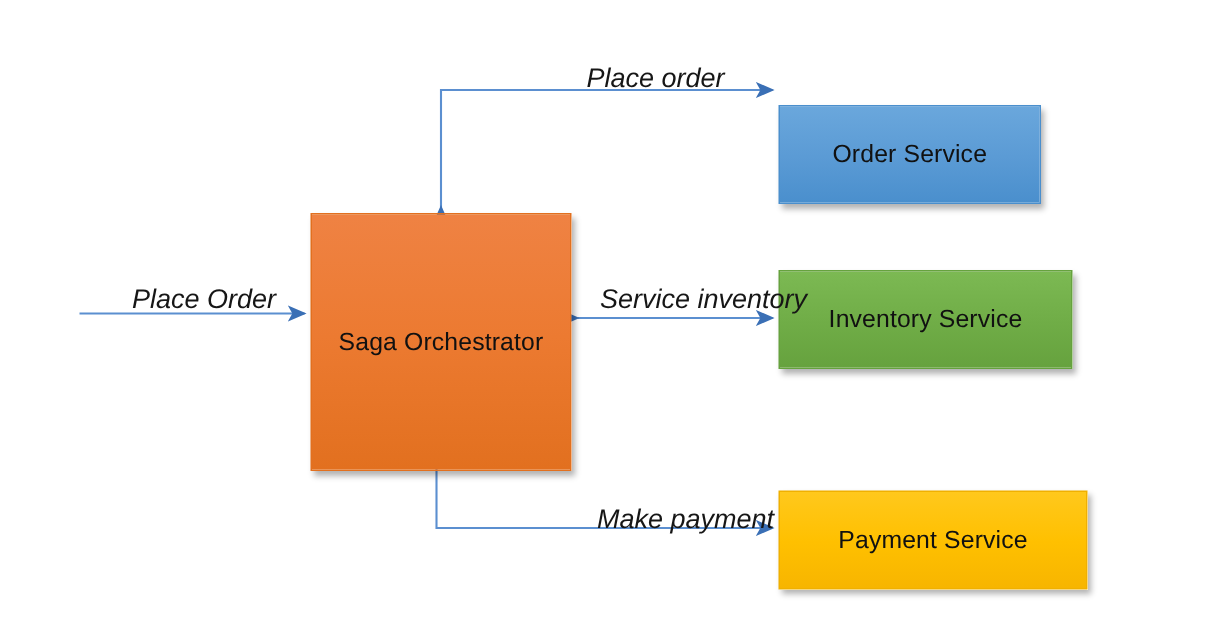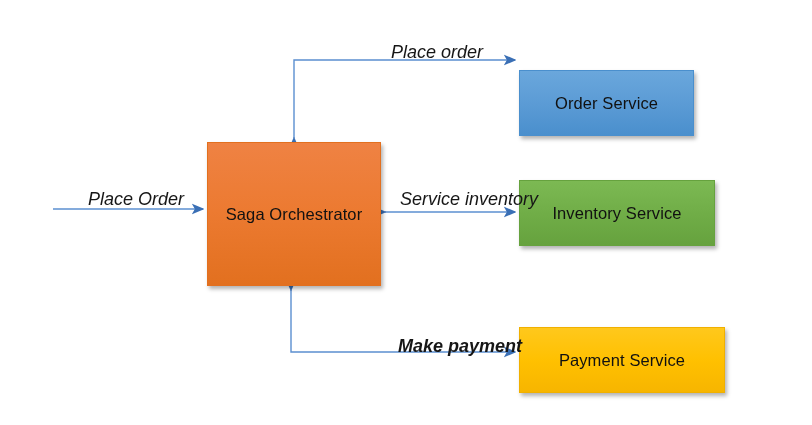--- a/index.html
+++ b/index.html
@@ -38,21 +38,21 @@
   }
   .node-label {
     display: block;
     line-height: 1.15;
     white-space: nowrap;
   }
   #node-orchestrator {
     left: 207px;
     top: 142px;
     width: 174px;
-    height: 144px;
+    height: 172px;
     background: linear-gradient(180deg, #ef8243 0%, #ec7a31 48%, #e2701f 100%);
     border: 1px solid #e2701f;
     font-size: 16.5px;
   }
   #node-order-service {
     left: 519px;
     top: 33px;
     width: 175px;
     height: 66px;
     background: linear-gradient(180deg, #6aa7dc 0%, #5b9bd5 52%, #4a8fcd 100%);
@@ -83,21 +83,21 @@
     font-style: italic;
     font-size: 18px;
     color: #161616;
     white-space: nowrap;
     line-height: 1;
     text-align: center;
   }
   #edge-label-place-order-in   { left: 88px;  top: 190px; }
   #edge-label-place-order-top  { left: 391px; top: 43px;  }
   #edge-label-update-inventory { left: 400px; top: 190px; }
-  #edge-label-make-payment     { left: 398px; top: 337px; font-weight: bold; }
+  #edge-label-make-payment     { left: 398px; top: 337px; }
 </style>
 </head>
 <body>
 
 <div id="canvas">
 
   <svg id="wires" viewBox="0 0 812 425" xmlns="http://www.w3.org/2000/svg">
     <defs>
       <marker id="arrow-right" markerWidth="9" markerHeight="9" refX="8" refY="4.5" orient="auto" markerUnits="strokeWidth">
         <path d="M0,0.6 L9,4.5 L0,8.4 L2.2,4.5 Z" fill="#3a6fb5"></path>

